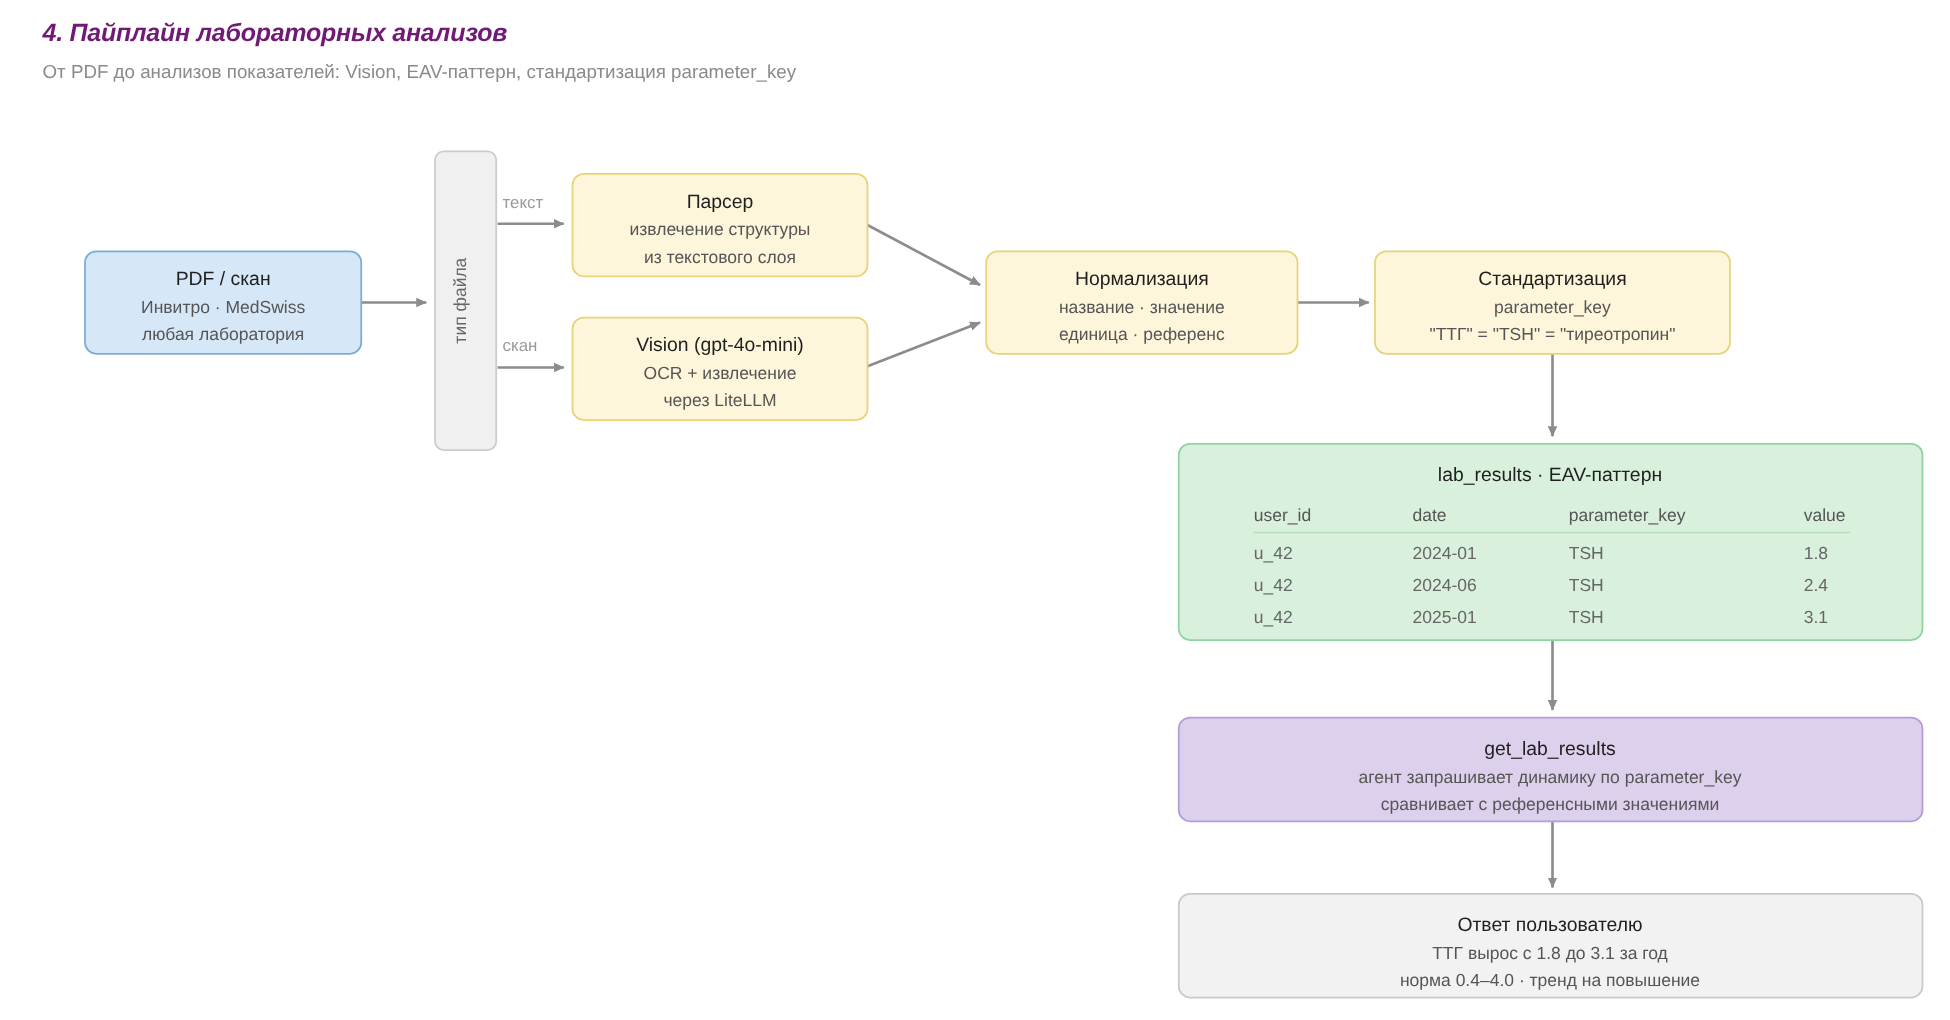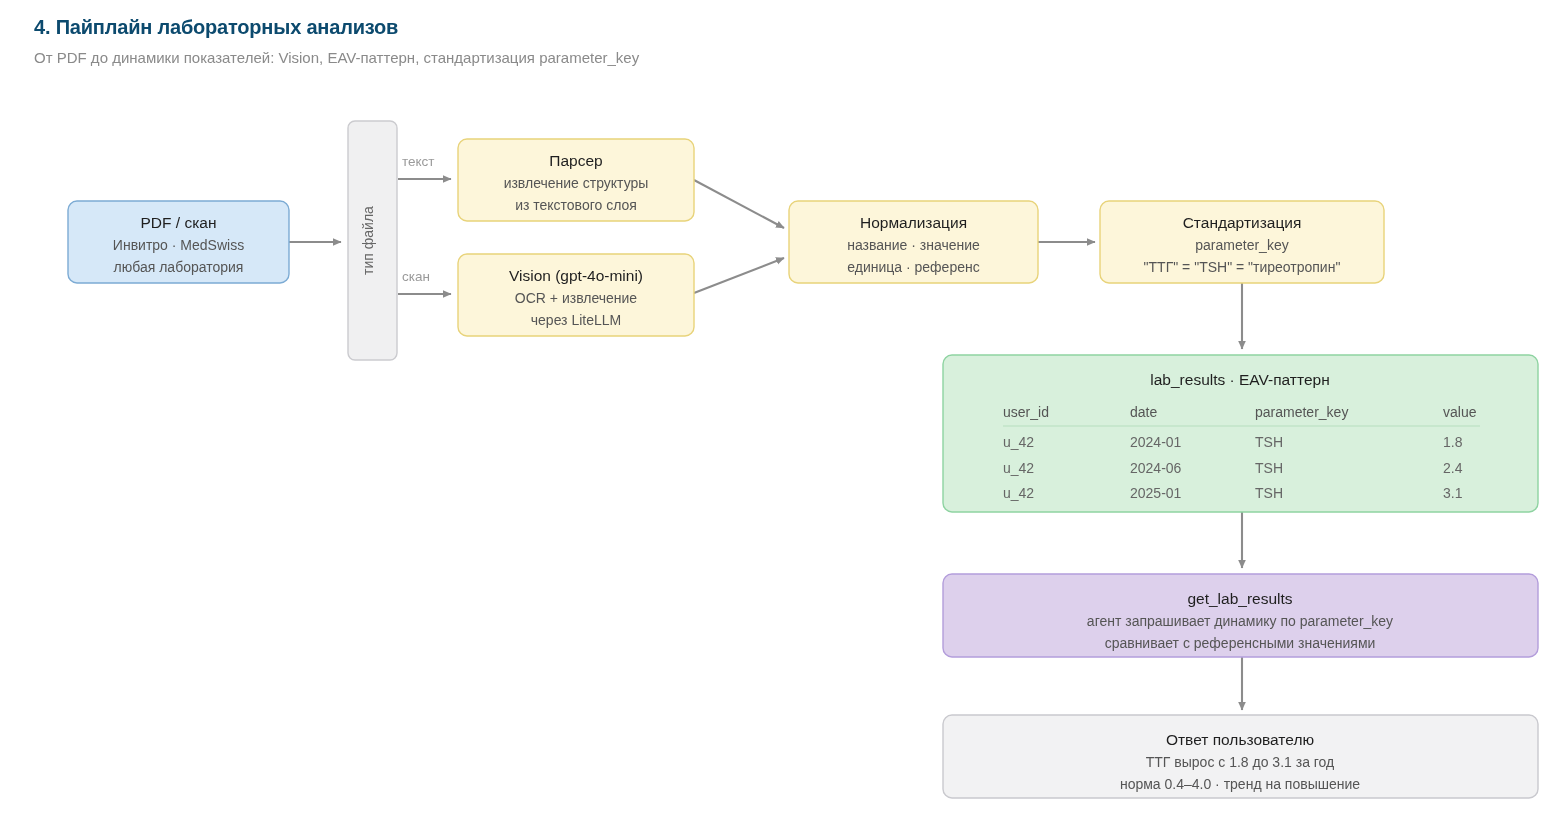--- a/index.html
+++ b/index.html
@@ -13,21 +13,22 @@
     font-family: "Liberation Sans", sans-serif;
     color: #333333;
     overflow: hidden;
   }
   #page-title {
     position: absolute;
     left: 34px;
     top: 16px;
     font-size: 20px;
     font-weight: bold;
-    color: #0c4a6e;
+    font-style: italic;
+    color: #701a75;
     letter-spacing: -0.2px;
   }
   #page-subtitle {
     position: absolute;
     left: 34px;
     top: 49px;
     font-size: 15px;
     color: #8a8a8a;
   }
   #diagram {
@@ -62,21 +63,21 @@
   .edge-line {
     stroke: #8c8c8c;
     stroke-width: 2.1;
     fill: none;
   }
 </style>
 </head>
 <body>
 
 <div id="page-title">4. Пайплайн лабораторных анализов</div>
-<div id="page-subtitle">От PDF до динамики показателей: Vision, EAV-паттерн, стандартизация parameter_key</div>
+<div id="page-subtitle">От PDF до анализов показателей: Vision, EAV-паттерн, стандартизация parameter_key</div>
 
 <svg id="diagram" width="1560" height="816" viewBox="0 0 1560 816">
   <defs>
     <marker id="arrowhead" markerWidth="9" markerHeight="9" refX="8" refY="4.5" orient="auto" markerUnits="userSpaceOnUse">
       <path d="M0,0.7 L8.6,4.5 L0,8.3 z" fill="#8c8c8c"></path>
     </marker>
   </defs>
 
   <g>
     <line class="edge-line" x1="289" y1="242" x2="341" y2="242" marker-end="url(#arrowhead)"></line>

